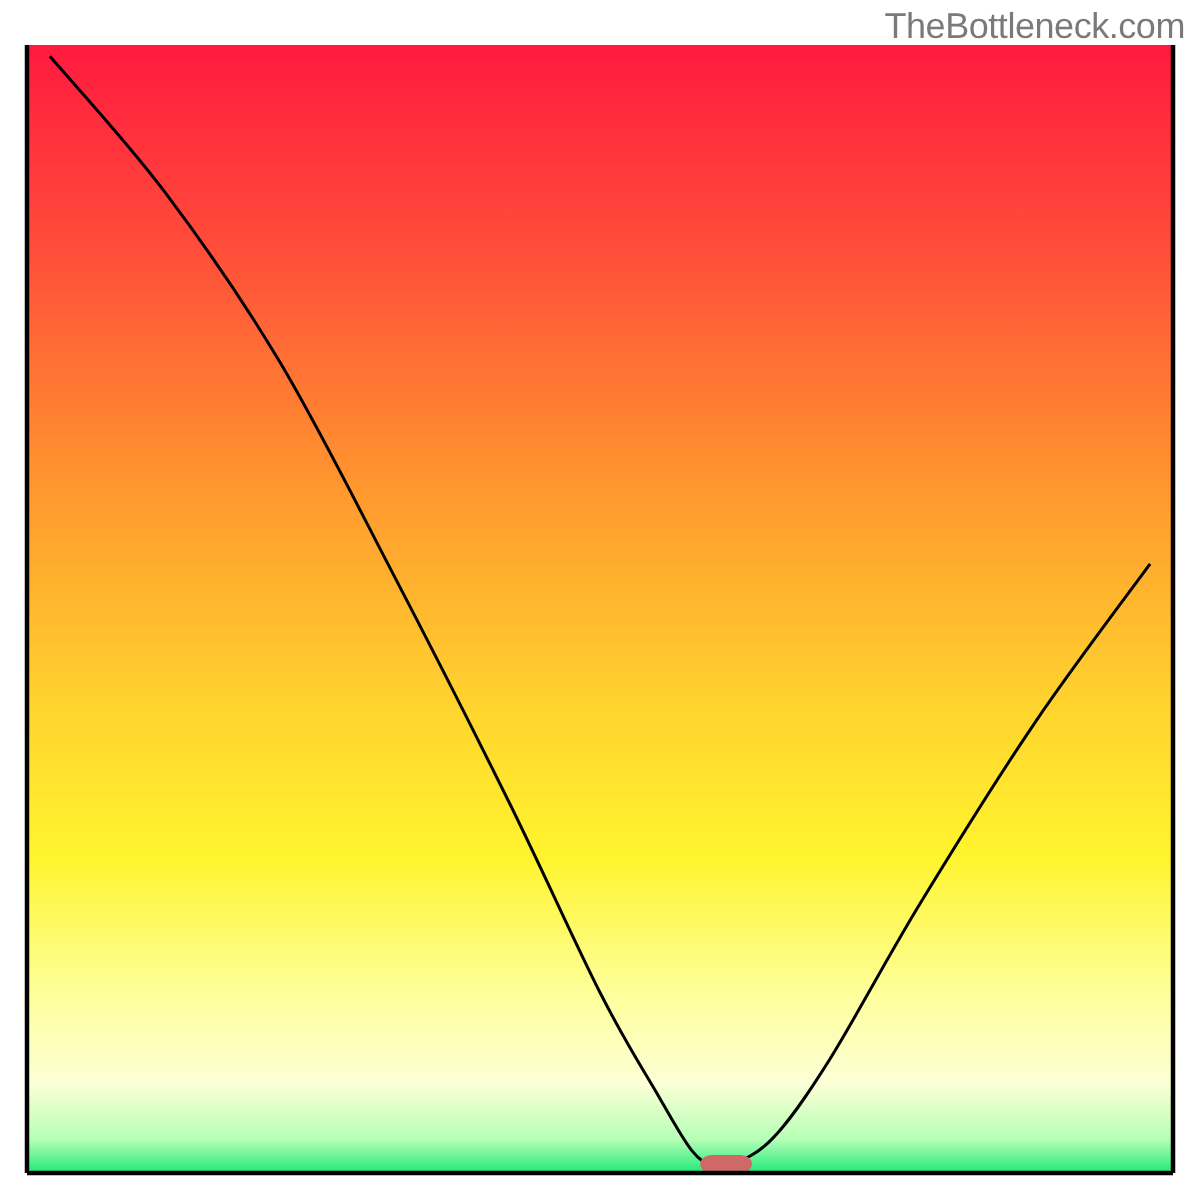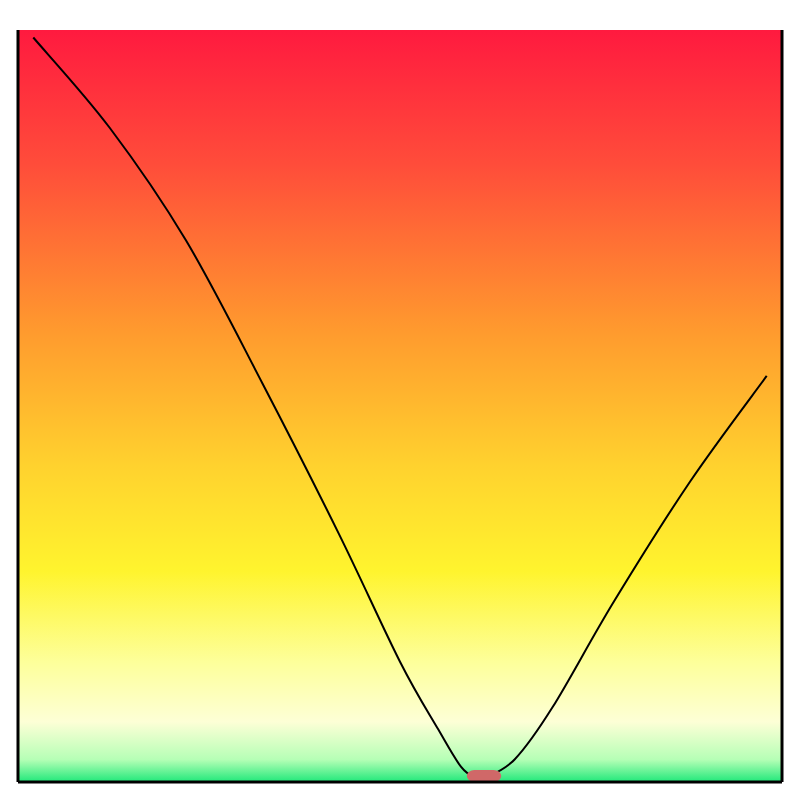--- a/index.html
+++ b/index.html
@@ -29,20 +29,21 @@
 svg.chart {
   position: absolute;
   top: 0;
   left: 0;
 }
 </style>
 </head>
 <body>
 
 <div class="frame">
+  <div class="watermark">TheBottleneck.com</div>
   <svg class="chart" width="800" height="800" viewBox="0 0 800 800">
     <defs>
       <linearGradient id="bg-grad" x1="0" y1="0" x2="0" y2="1">
           <stop offset="0%" stop-color="#ff1a3f"></stop>
           <stop offset="18%" stop-color="#ff4d3a"></stop>
           <stop offset="40%" stop-color="#ff9a2e"></stop>
           <stop offset="57.99999999999999%" stop-color="#ffd22e"></stop>
           <stop offset="72%" stop-color="#fff42e"></stop>
           <stop offset="84%" stop-color="#fdff9a"></stop>
           <stop offset="92%" stop-color="#fdffd6"></stop>

